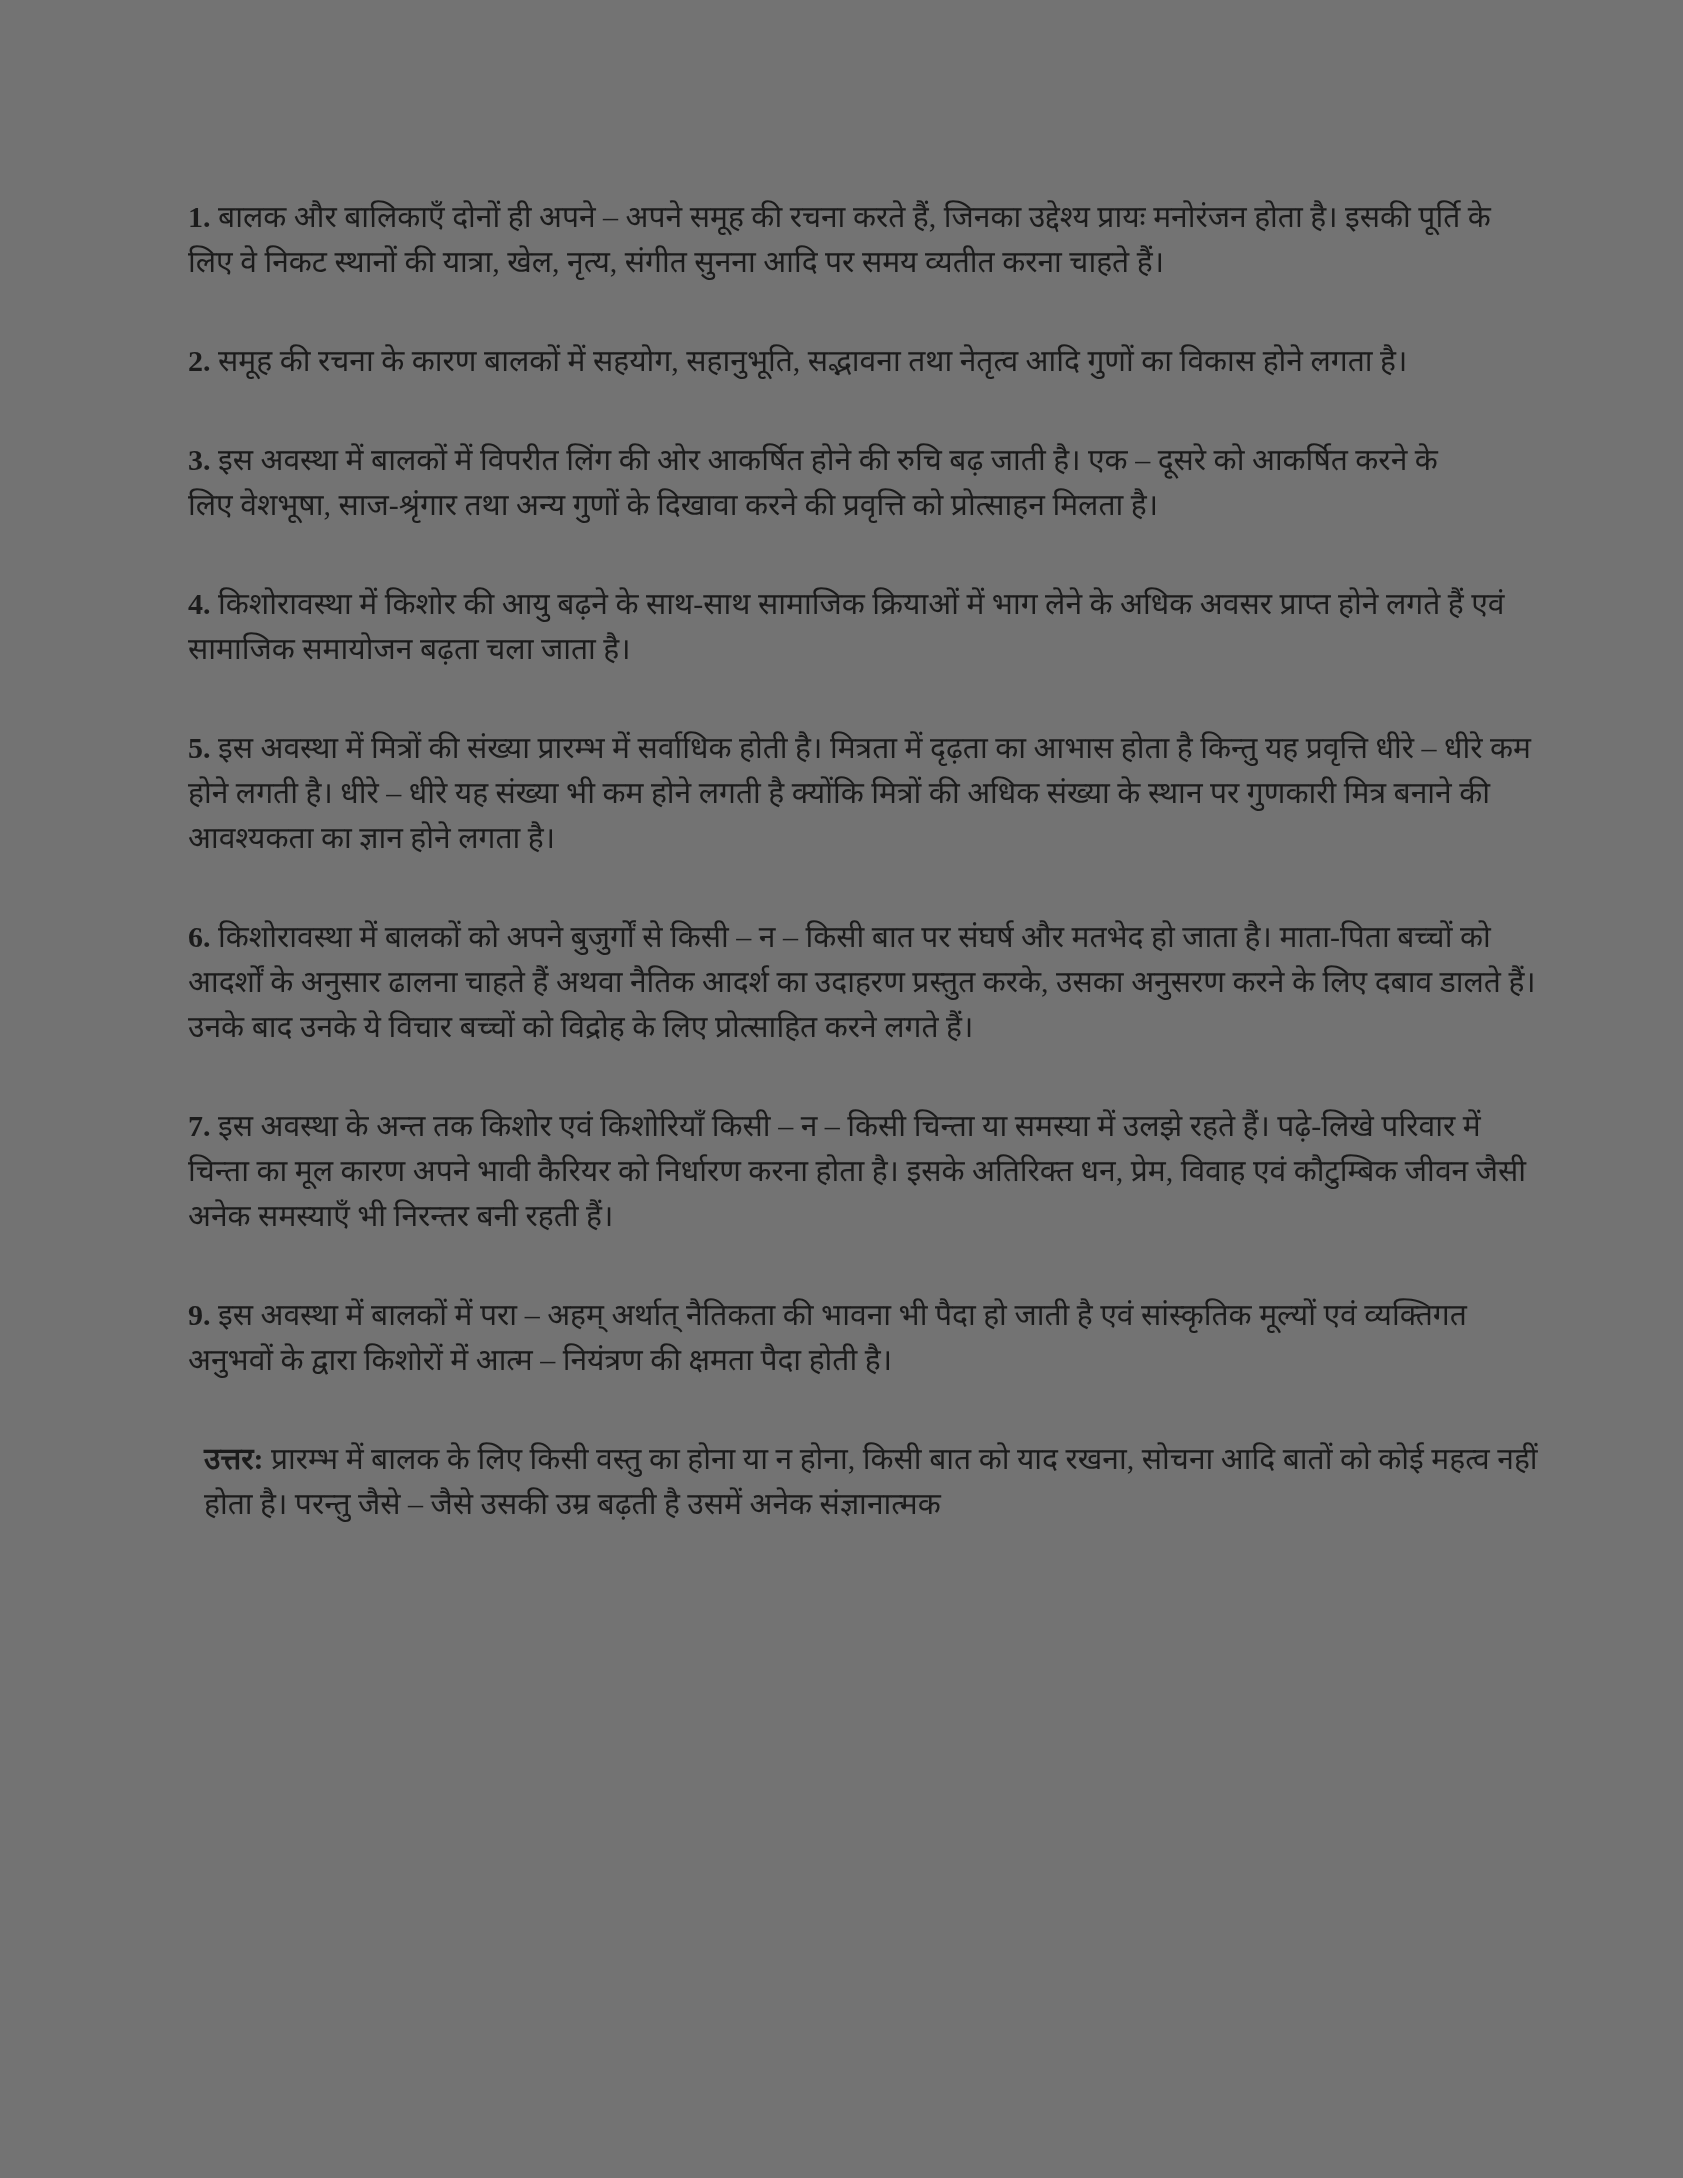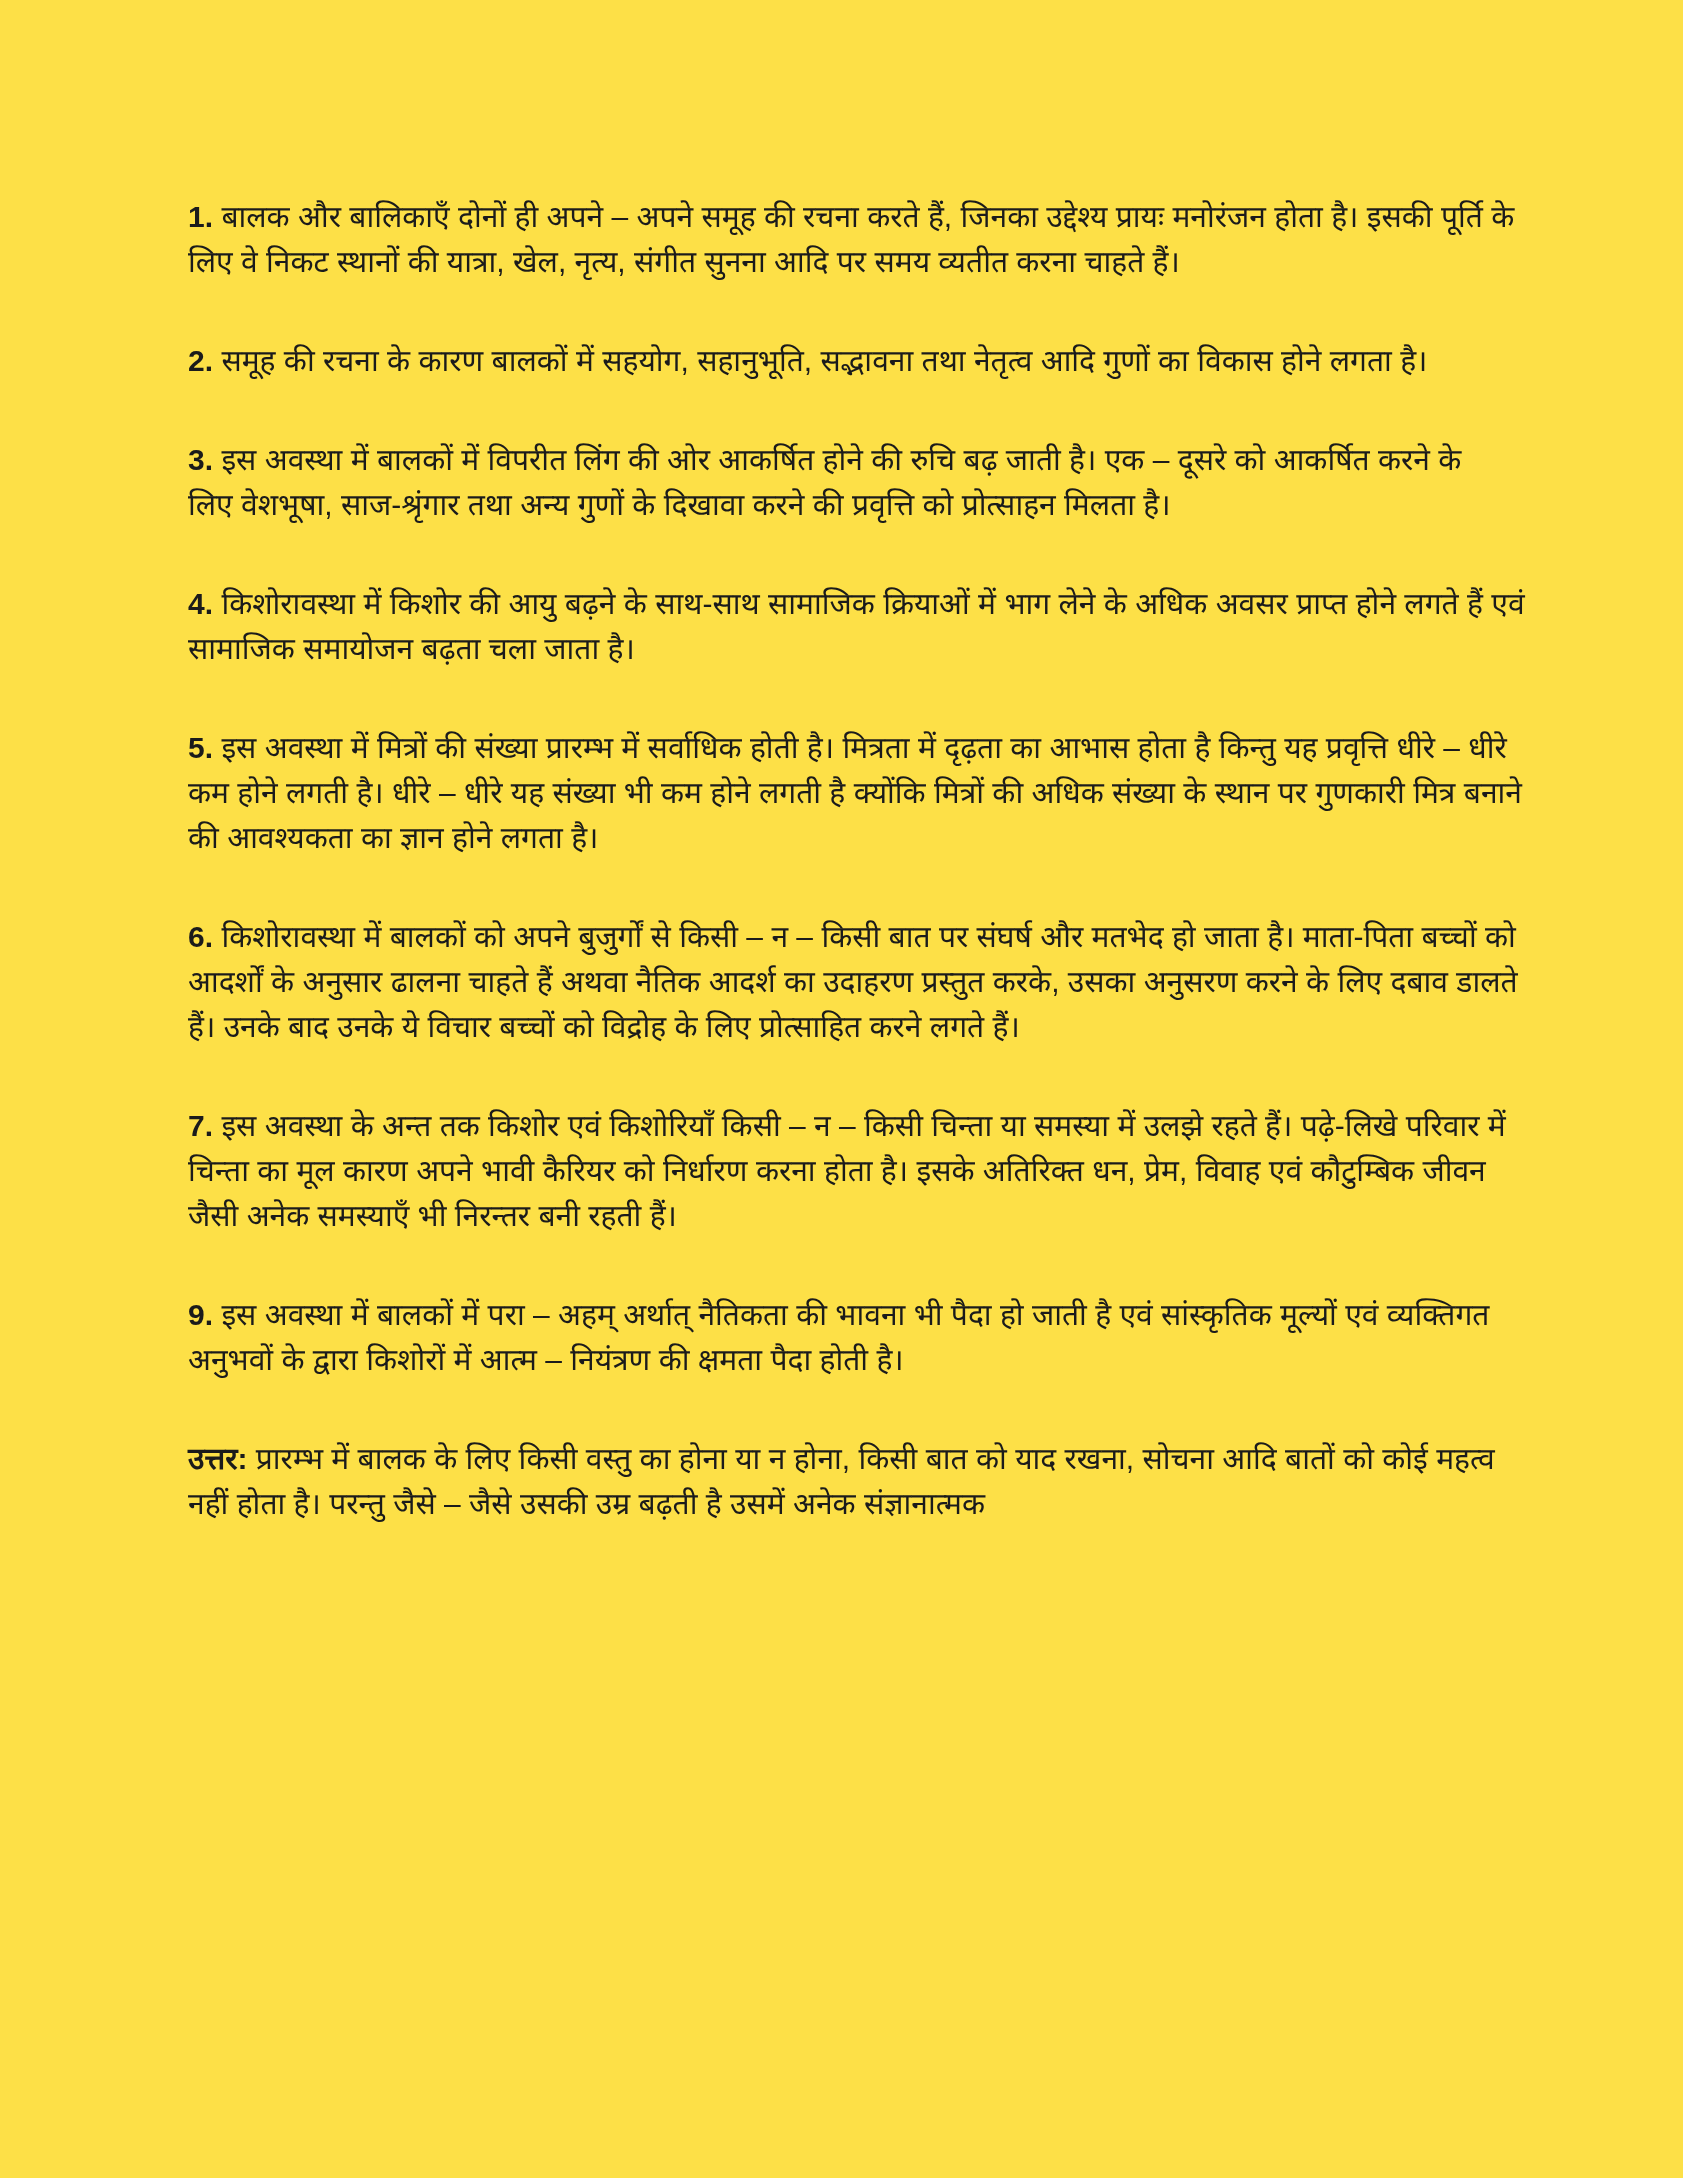--- a/index.html
+++ b/index.html
@@ -4,39 +4,40 @@
 <style>
   html, body {
     margin: 0;
     padding: 0;
     background: #ffffff;
   }
   .page {
     position: relative;
     width: 1683px;
     height: 2178px;
-    background: #fde047;
+    background: #737373;
     overflow: hidden;
-    font-family: Liberation Sans, sans-serif;
+    font-family: Liberation Serif, serif;
   }
   .content {
     position: absolute;
     left: 188px;
     top: 194px;
     width: 1351px;
     color: #1b1b1b;
     font-size: 30px;
     line-height: 45px;
     text-align: left;
   }
   p.point {
     margin: 0 0 54px 0;
   }
   p.point:last-child {
     margin-bottom: 0;
+    margin-left: 16px;
   }
   .num, .qlabel, .alabel {
     font-weight: 700;
   }
   .ptext {
     white-space: pre-wrap;
   }
   p.question {
     font-weight: 700;
   }

